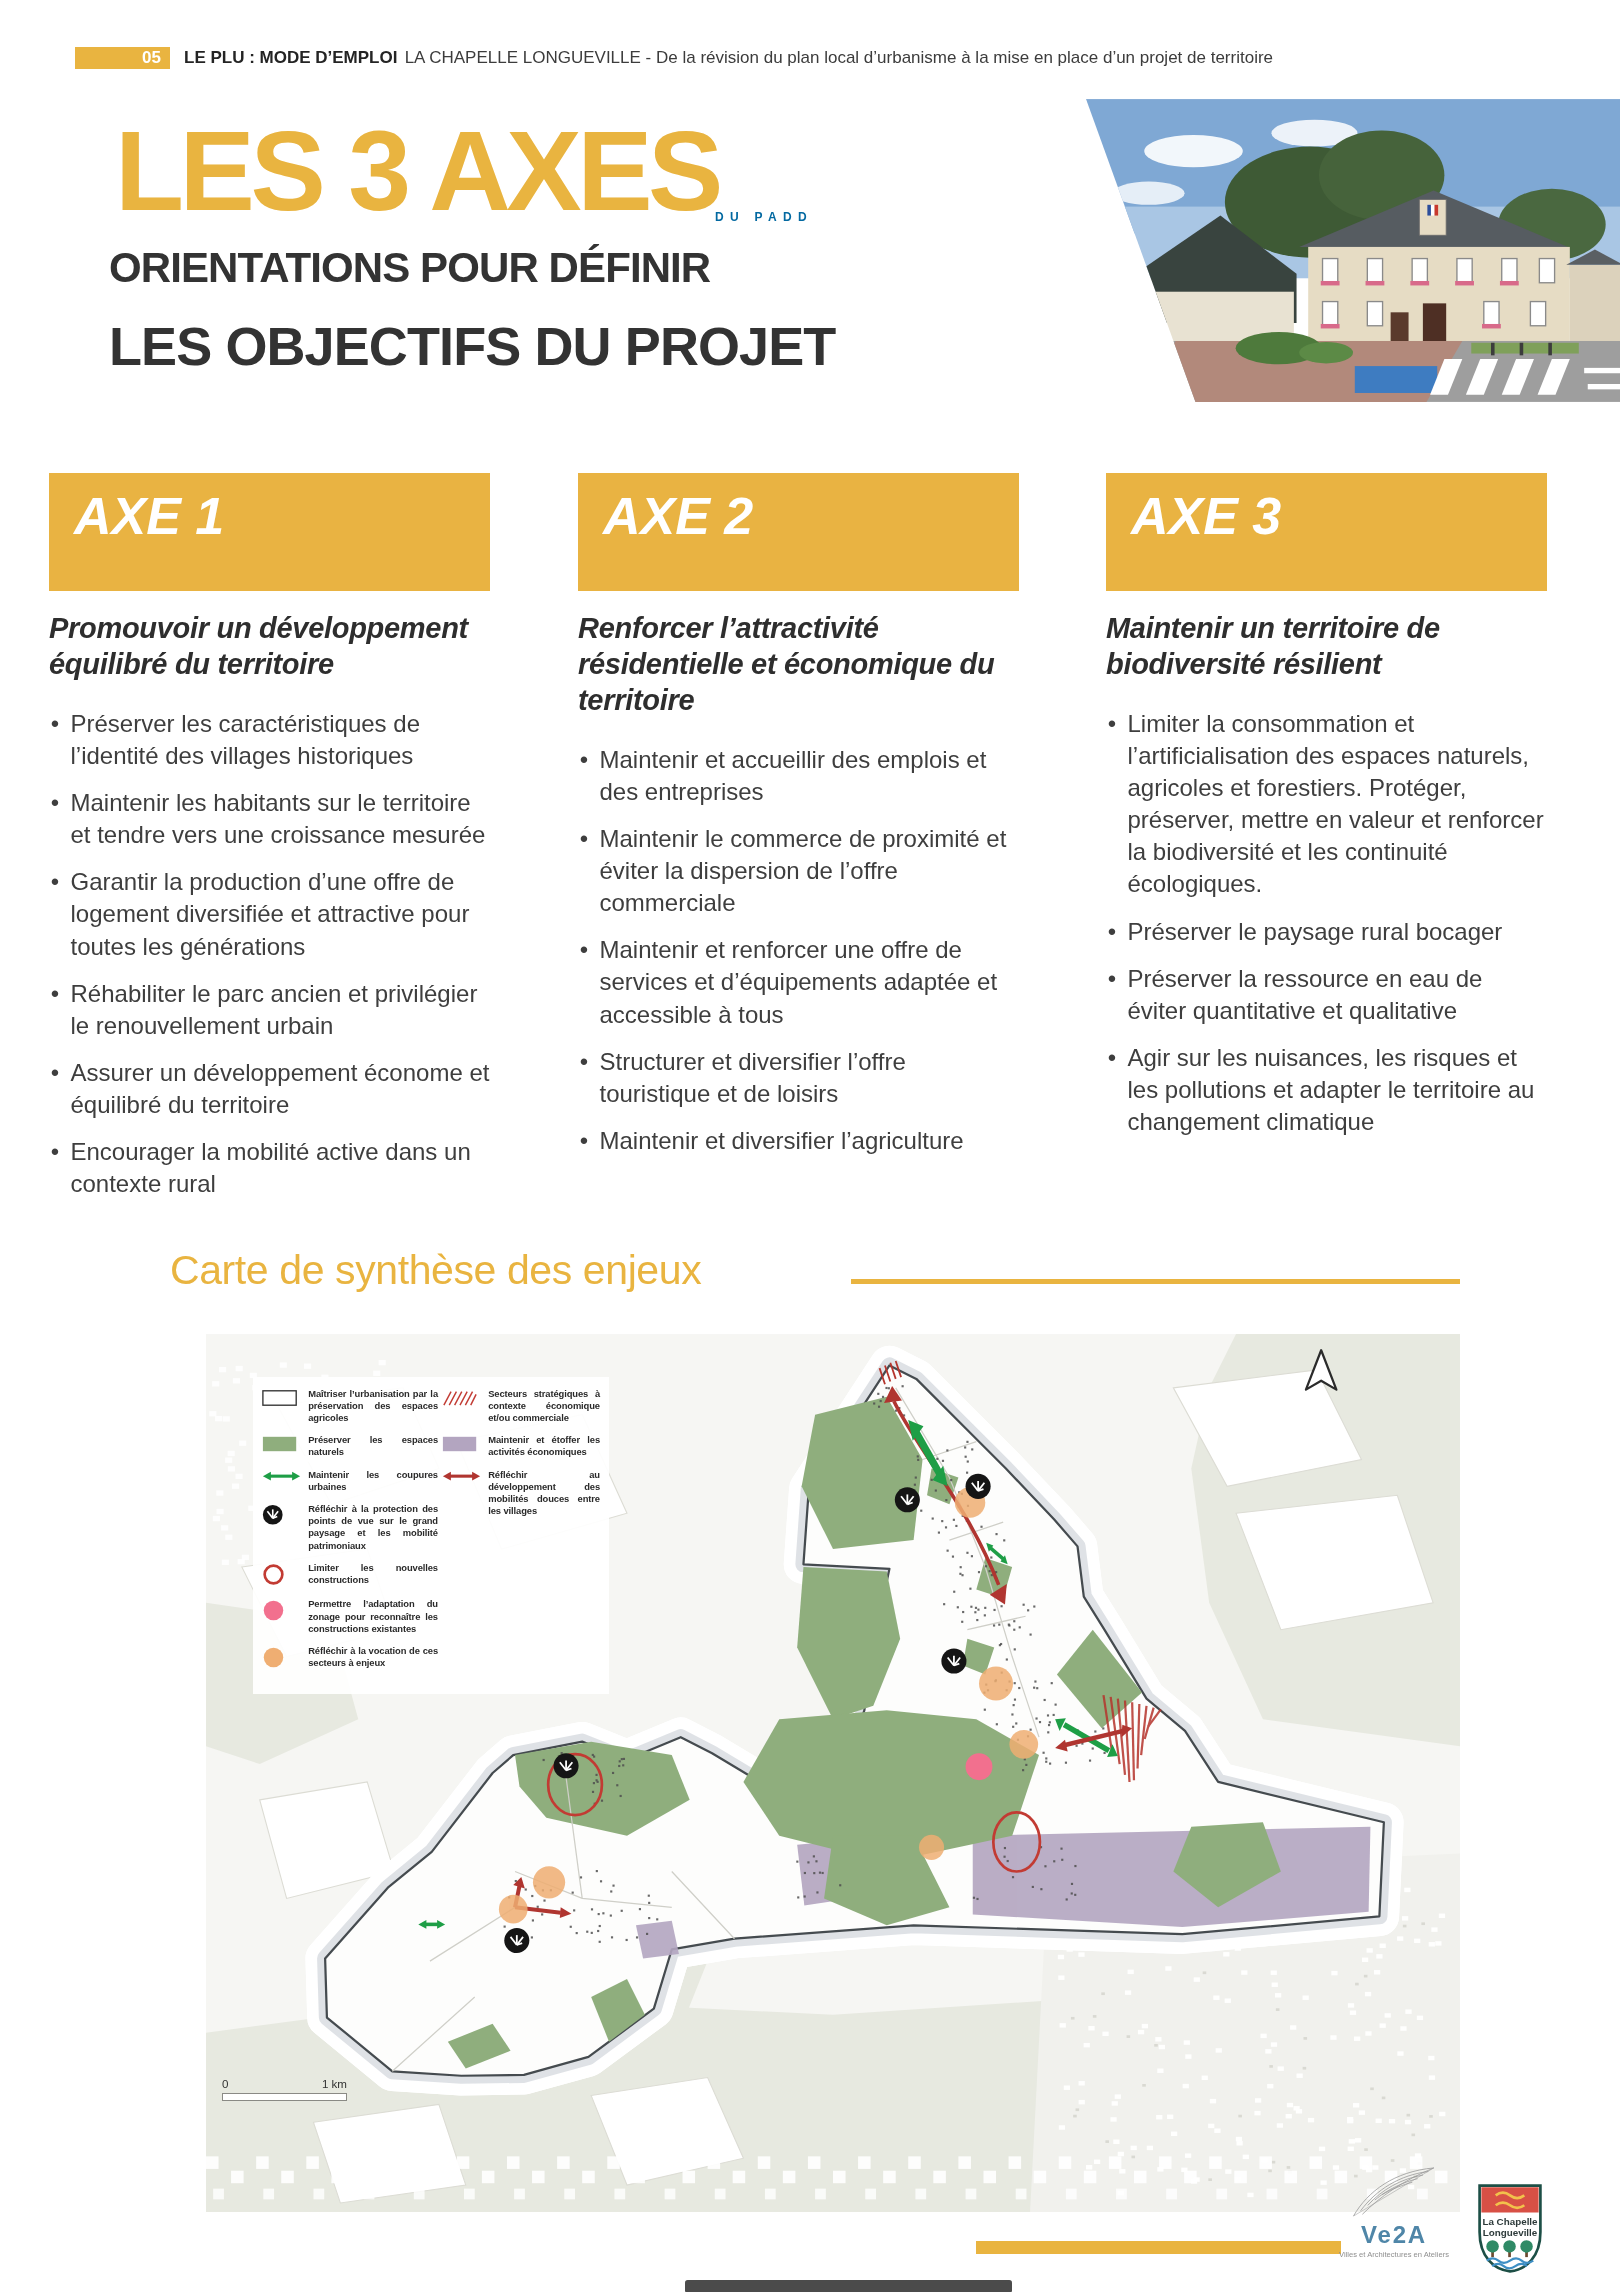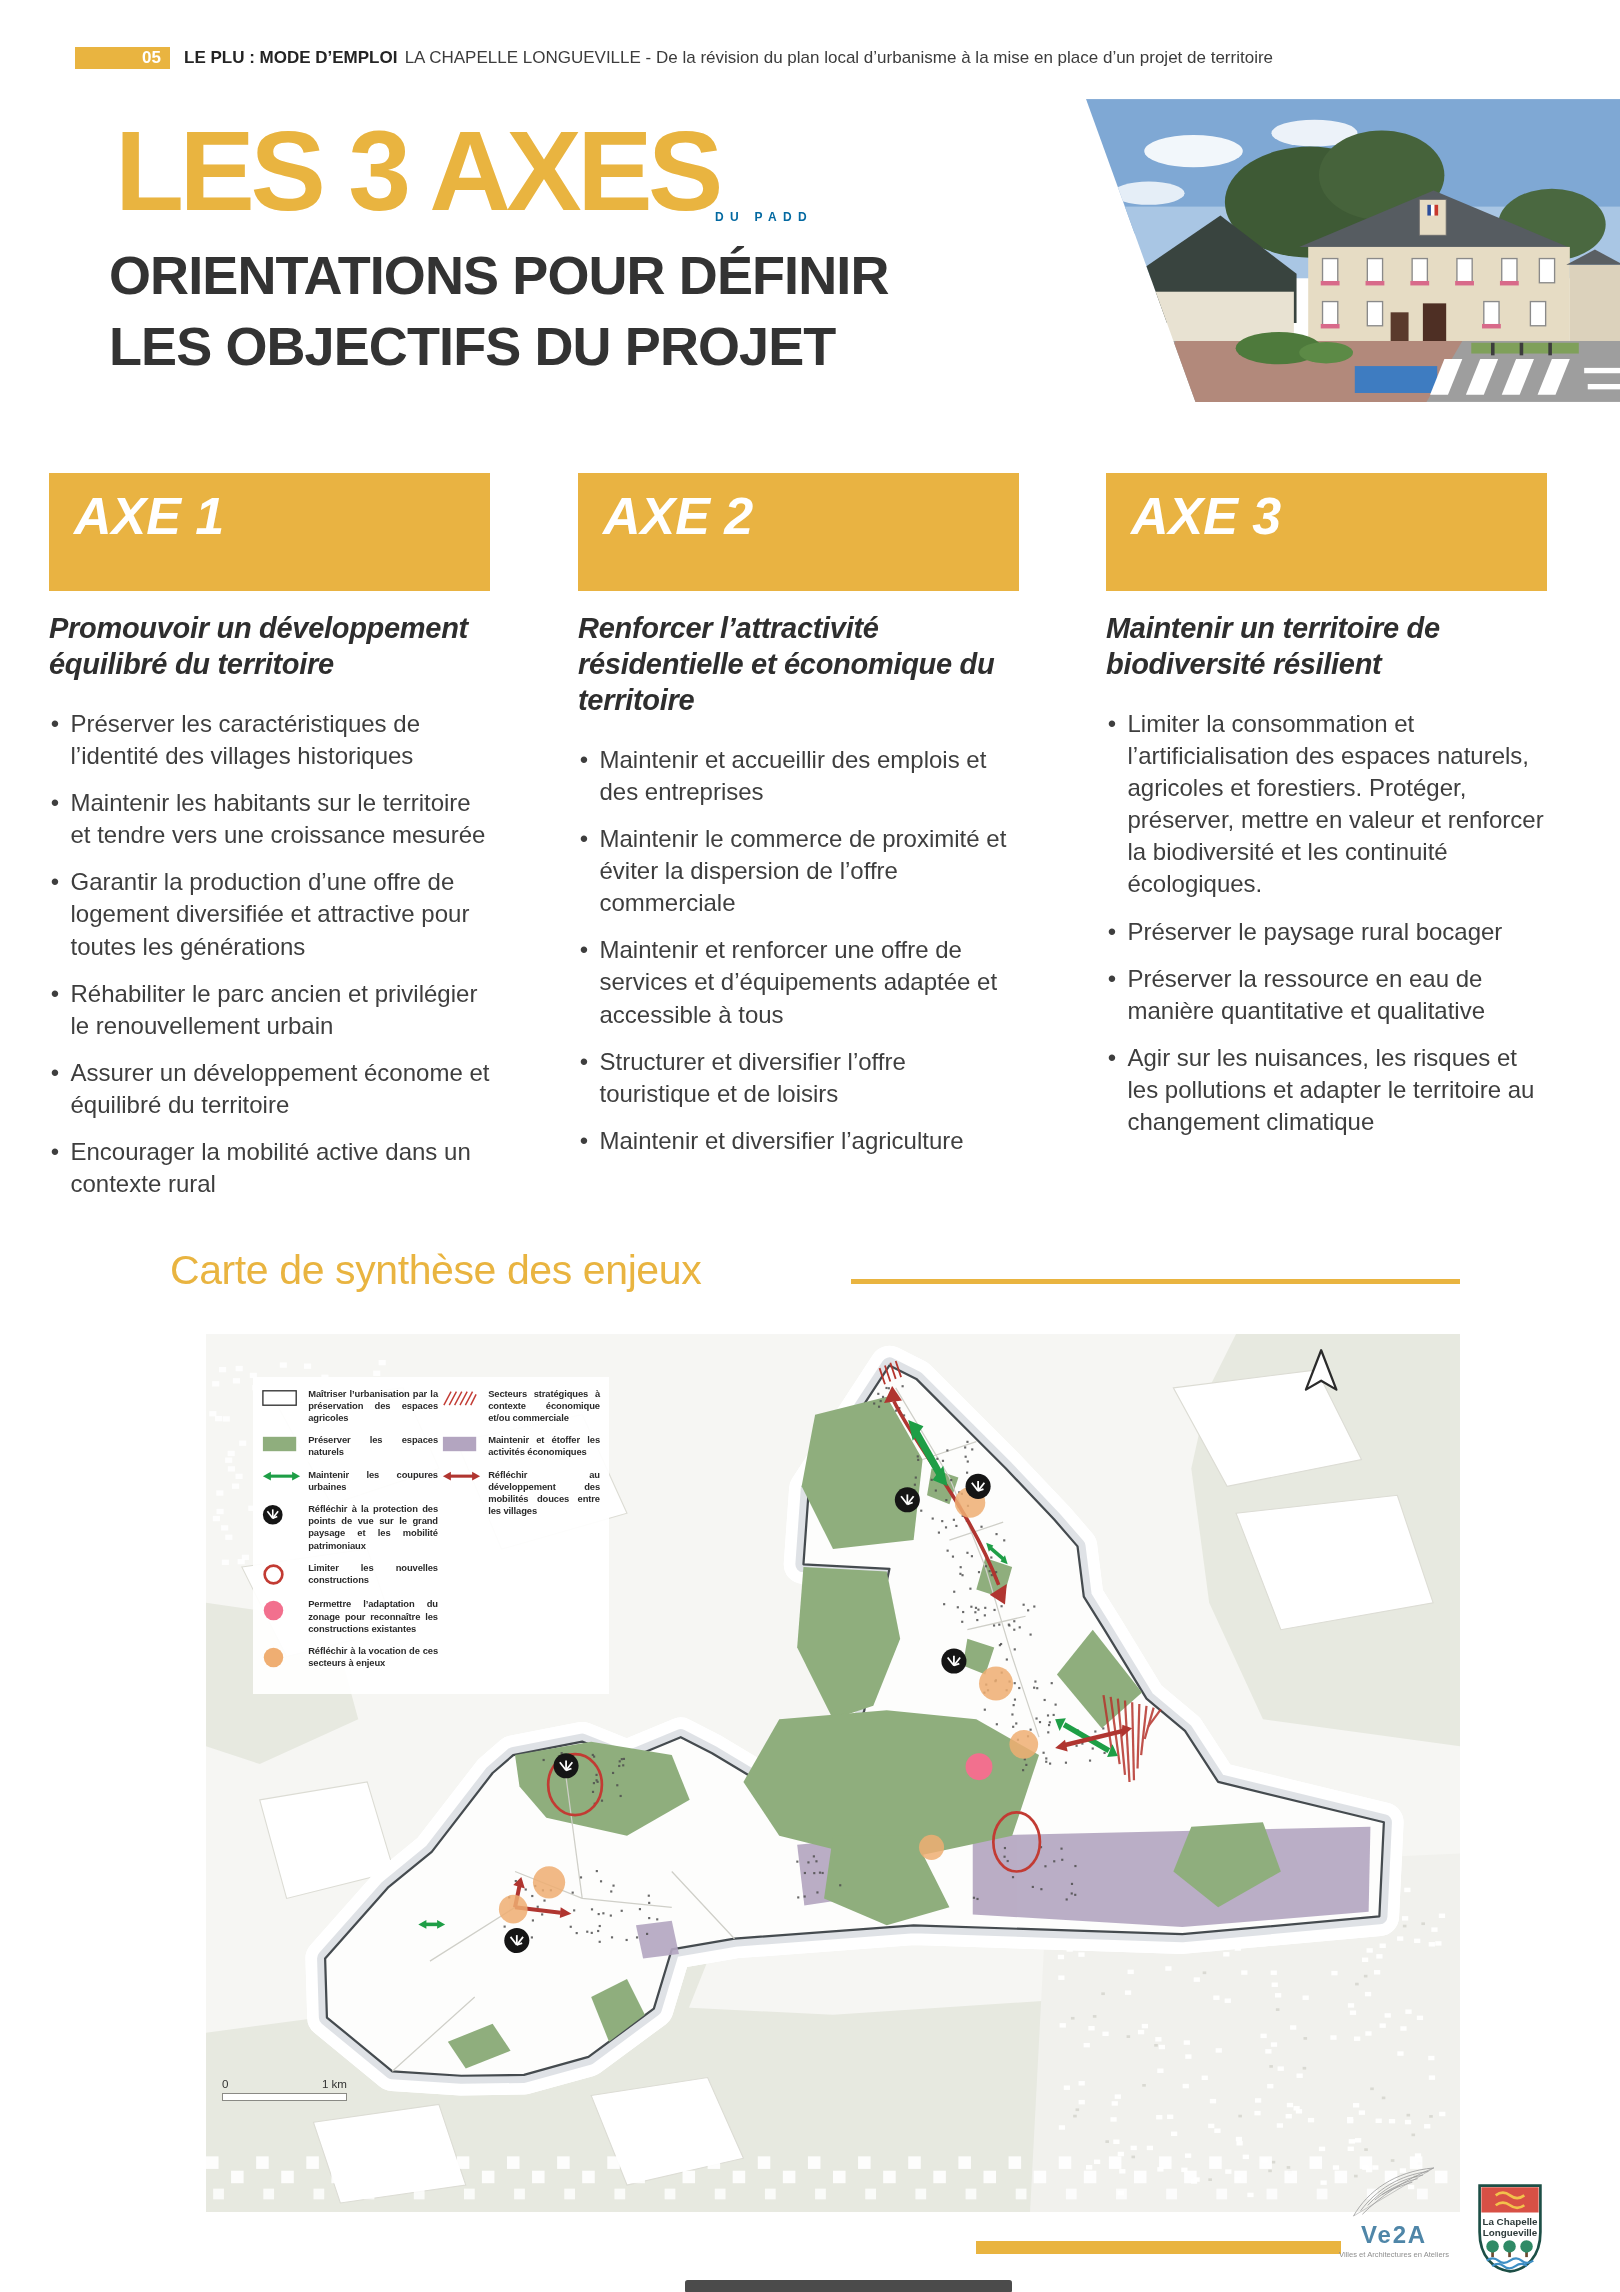--- a/index.html
+++ b/index.html
@@ -11,21 +11,21 @@
   .hdr-badge{left:75px;top:47px;width:95px;height:21.5px;background:#E9B440;
     color:#fff;font-weight:bold;font-size:17px;text-align:right;line-height:21.5px;
     padding-right:9px;box-sizing:border-box;}
   .hdr-line{left:184px;top:47px;height:21.5px;line-height:21.5px;font-size:17px;color:#3c3c3c;white-space:nowrap;}
   .hdr-line b{color:#242424;margin-right:7.2px;}
 
   
   .hero-title{left:115px;top:115px;font-size:113px;font-weight:bold;color:#E9B440;
     letter-spacing:-4.5px;line-height:1;}
   .hero-suffix{left:715px;top:210px;font-size:12px;font-weight:bold;color:#0369a1;letter-spacing:6.3px;}
-  .hero-sub1{left:109px;top:244px;font-size:54px;font-weight:bold;color:#333333;letter-spacing:-0.9px;text-align:center;}
+  .hero-sub1{left:109px;top:244px;font-size:42px;font-weight:bold;color:#333333;letter-spacing:-0.9px;text-align:center;}
   .hero-sub2{left:109px;top:315px;font-size:54px;font-weight:bold;color:#333333;letter-spacing:-0.9px;}
 
   
   .photo{left:1086px;top:99px;width:534px;height:303px;
     clip-path:polygon(0% 0%,100% 0%,100% 100%,20.5% 100%);}
 
   
   .col{width:441px;}
   .axe-box{height:118px;background:#E9B342;color:#ffffff;font-weight:bold;
     font-size:52px;padding:12.5px 0 0 25px;box-sizing:border-box;letter-spacing:0px;font-style:italic;}
@@ -163,21 +163,21 @@
     <li>Maintenir et diversifier l’agriculture</li>
   </ul>
 </div>
 
 <div class="abs col" style="left:1106px;top:473px;">
   <div class="axe-box">AXE 3</div>
   <div class="axe-sub">Maintenir un territoire de biodiversité résilient</div>
   <ul class="bullets" style="margin-top:25px;">
     <li>Limiter la consommation et l’artificialisation des espaces naturels, agricoles et forestiers. Protéger, préserver, mettre en valeur et renforcer la biodiversité et les continuité écologiques.</li>
     <li>Préserver le paysage rural bocager</li>
-    <li>Préserver la ressource en eau de manière quantitative et qualitative</li>
+    <li>Préserver la ressource en eau de éviter quantitative et qualitative</li>
     <li>Agir sur les nuisances, les risques et les pollutions et adapter le territoire au changement climatique</li>
   </ul>
 </div>
 
 <div class="abs map-title">Carte de synthèse des enjeux</div>
 <div class="abs map-rule"></div>
 
 <div class="abs map-wrap">
   <svg id="map-svg" width="1254" height="878" viewBox="0 0 1400 980">
 

